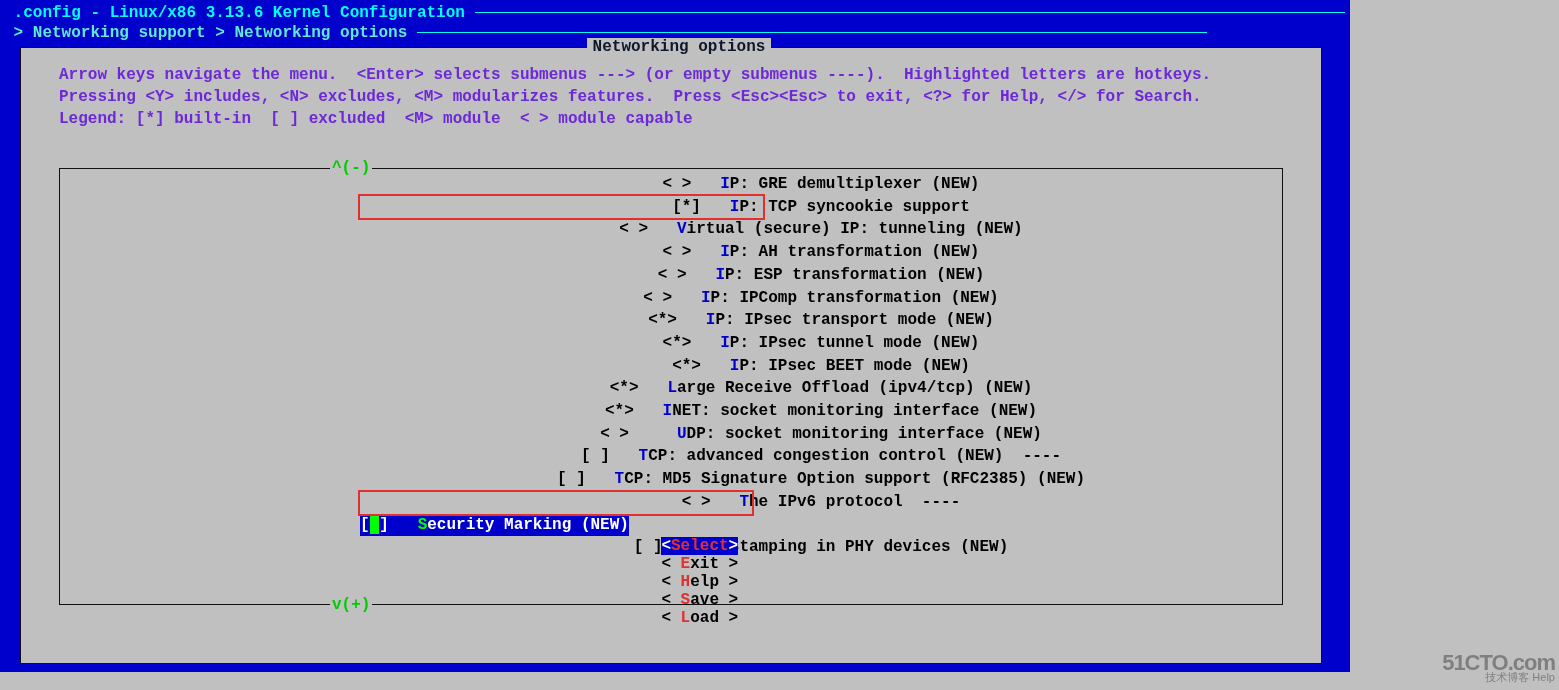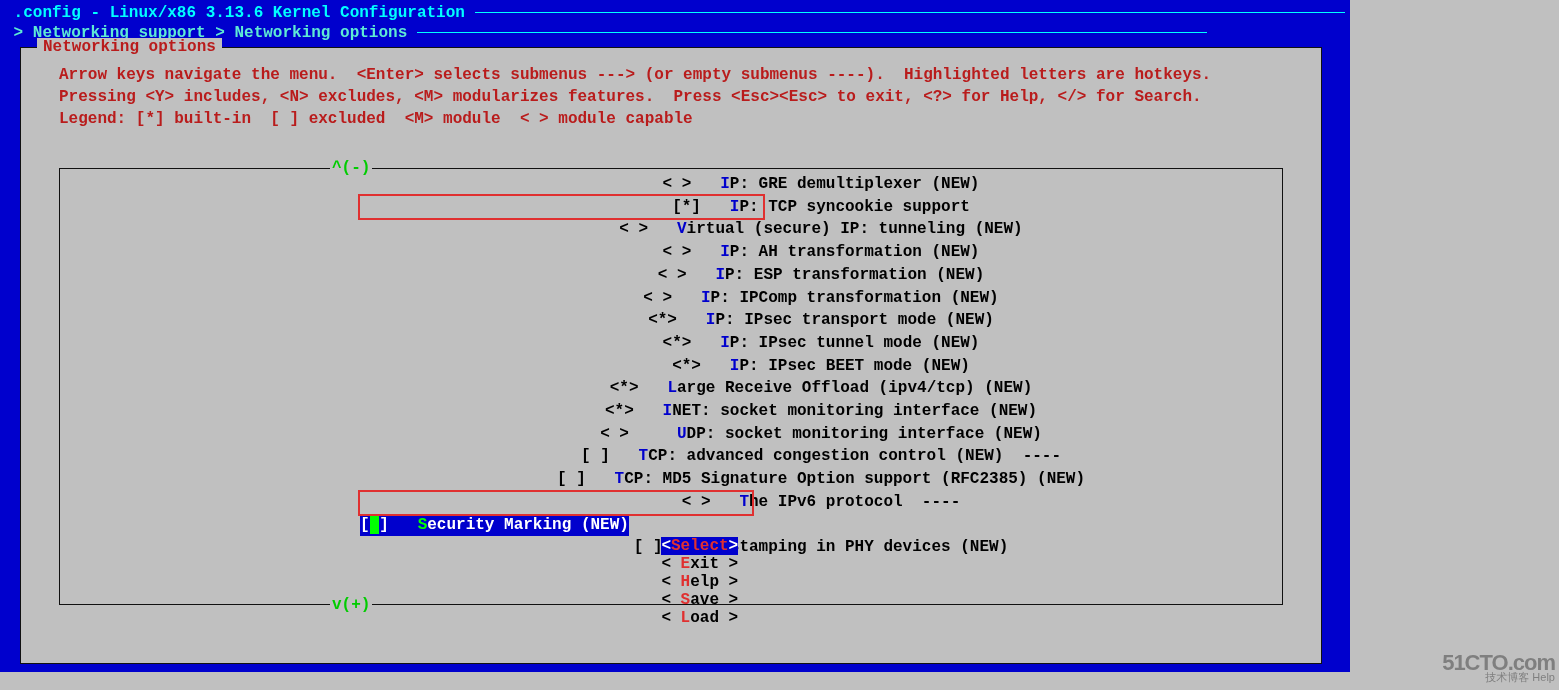--- a/index.html
+++ b/index.html
@@ -35,33 +35,33 @@
     left: 20px;
     right: 28px;
     bottom: 8px;
     background: #c0c0c0;
     border: 1px solid #111;
   }
   .dlg-title-wrap {
     position: absolute;
     top: -10px;
     left: 16px; right: 0;
-    text-align: left;
-    color: #b91c1c;
+    text-align: center;
+    color: #0f172a;
   }
   .dlg-title {
     background: #c0c0c0;
     padding: 0 6px;
   }
   .help-text {
     position: absolute;
     top: 16px;
     left: 38px;
     right: 38px;
-    color: #b91c1c;
+    color: #6d28d9;
     white-space: pre-wrap;
     line-height: 22px;
   }
   .listbox {
     position: absolute;
     top: 120px;
     left: 38px;
     right: 38px;
     bottom: 58px;
     border: 1px solid #111;

